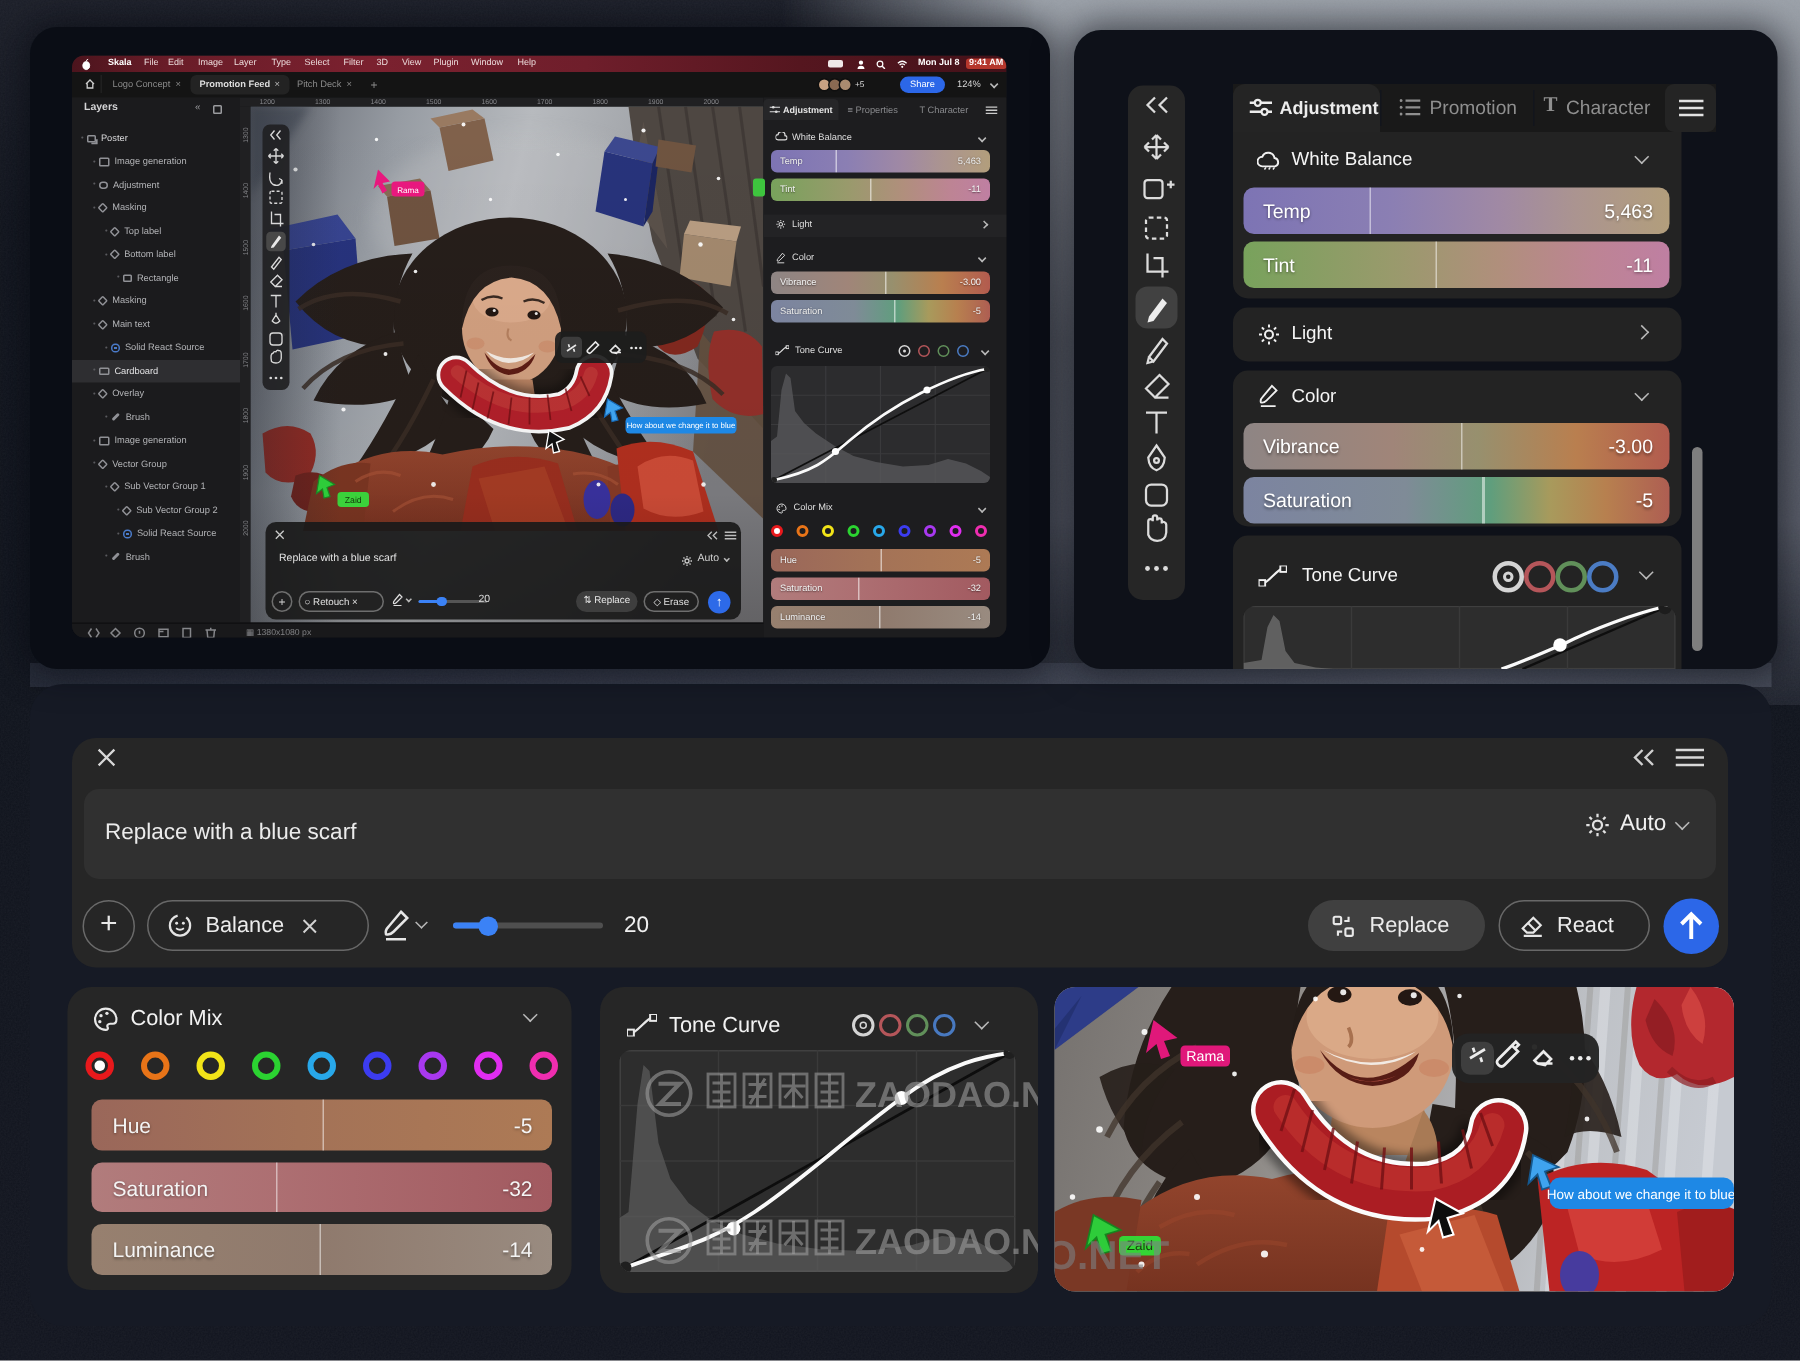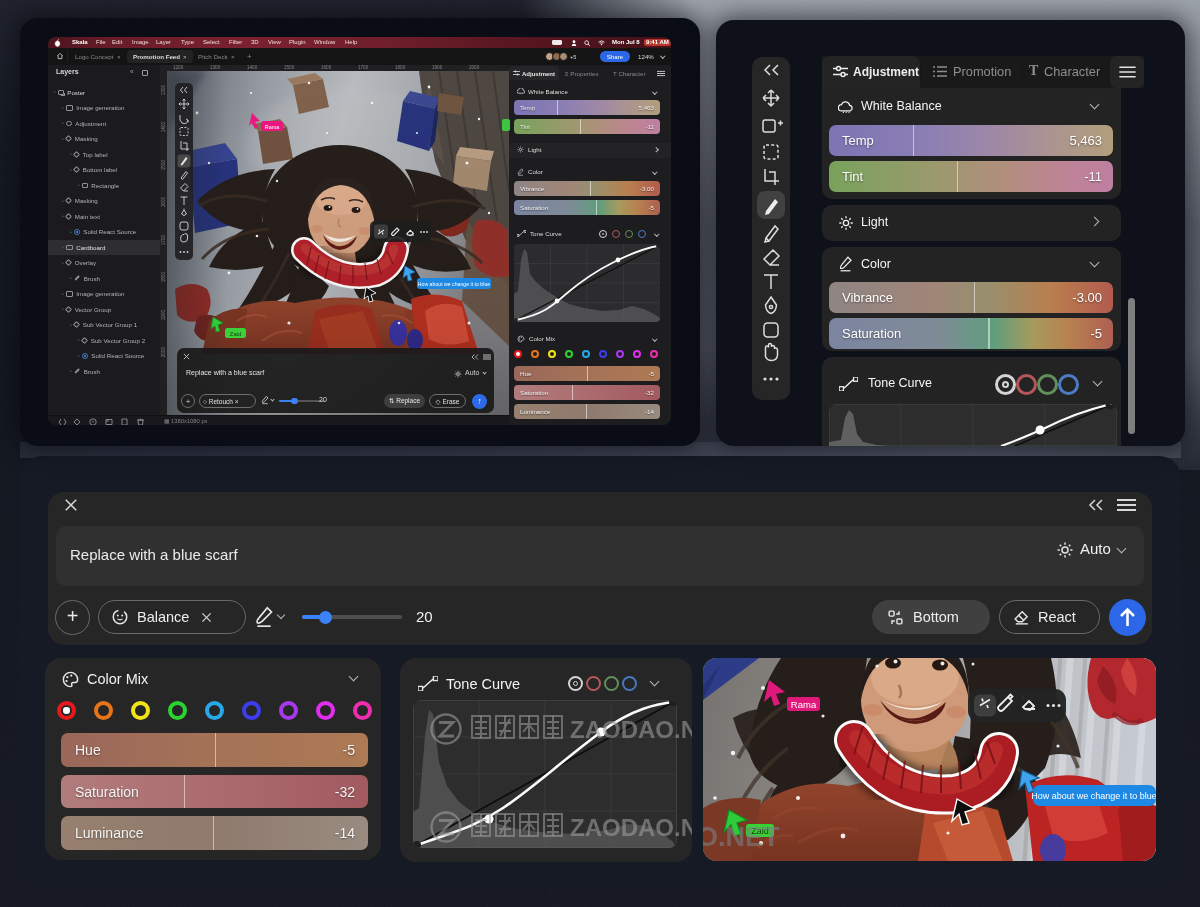--- a/index.html
+++ b/index.html
@@ -702,21 +702,21 @@
 <div class="abs" style="left:319px;top:610.5px;width:13px;height:13px;background:#3b82f6;border-radius:50%"></div>
 <span class="abs" style="left:416px;top:608px;color:#f0f0f0;font-size:15px">20</span>
 <div class="pill fill" style="left:872px;top:600px;width:118px">
   <svg style="margin-left:15px" width="17" height="17" viewBox="0 0 24 24">
       <g fill="none" stroke="#e8e8e8" stroke-width="2">
         <rect x="3" y="3" width="7" height="7" rx="1.5"></rect>
         <rect x="14" y="14" width="7" height="7" rx="1.5"></rect>
         <path d="M17,3 v4 h-4 M7,21 v-4 h4"></path>
       </g>
     </svg>
-  <span style="margin-left:9px">Bottom</span>
+  <span style="margin-left:9px">Replace</span>
 </div>
 <div class="pill outline" style="left:999px;top:600px;width:101px">
   <svg style="margin-left:13px" width="17" height="17" viewBox="0 0 24 24">
       <g fill="none" stroke="#e6e6e6" stroke-width="2">
         <path d="M13,4 L20,11 L13,18 L7,18 L3,14 L13,4 Z"></path>
         <path d="M8,9 L15,16"></path>
         <path d="M4,21 H21"></path>
       </g>
     </svg>
   <span style="margin-left:8px">React</span>

